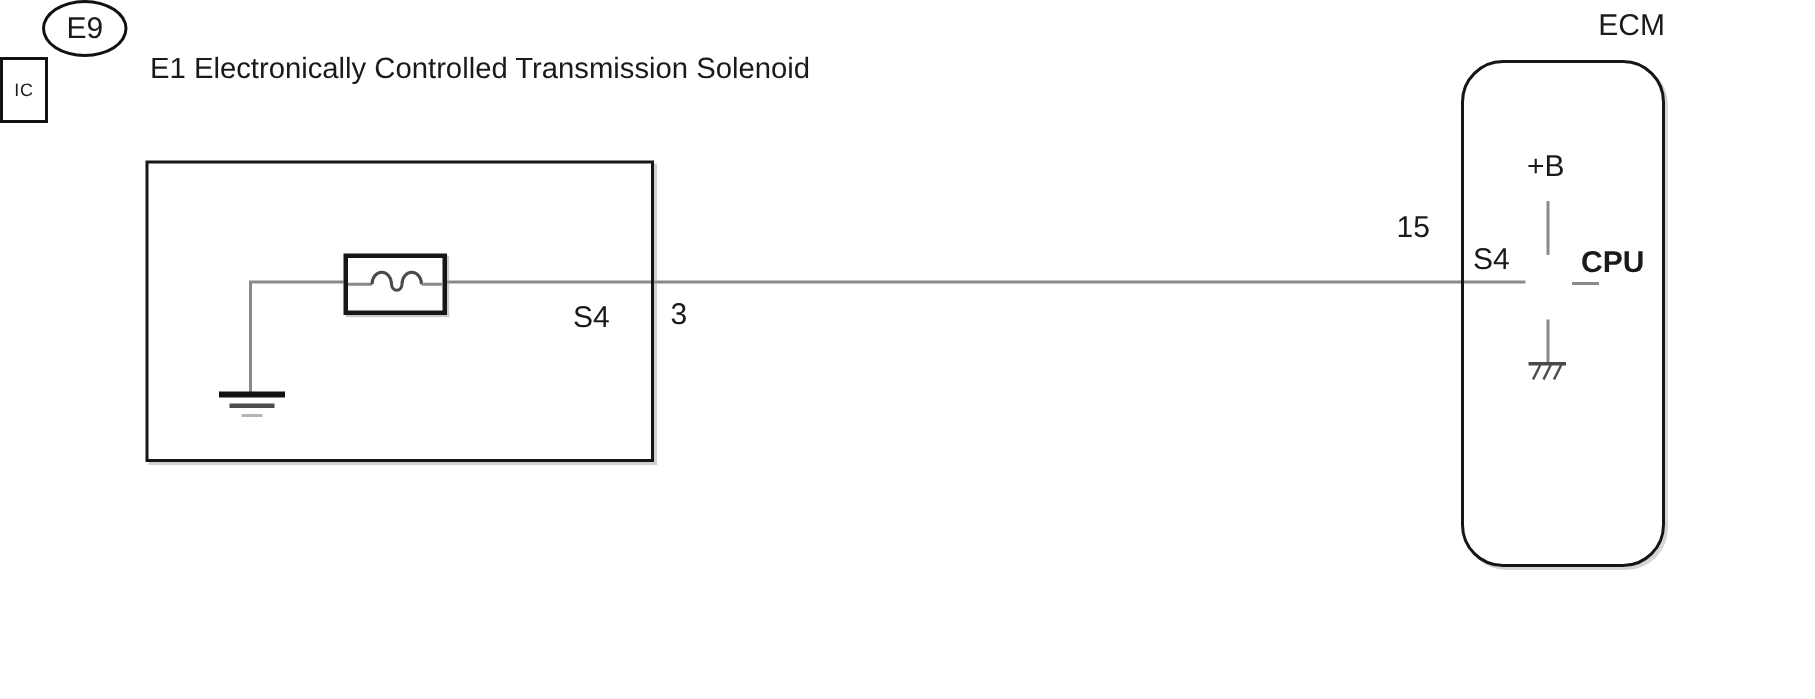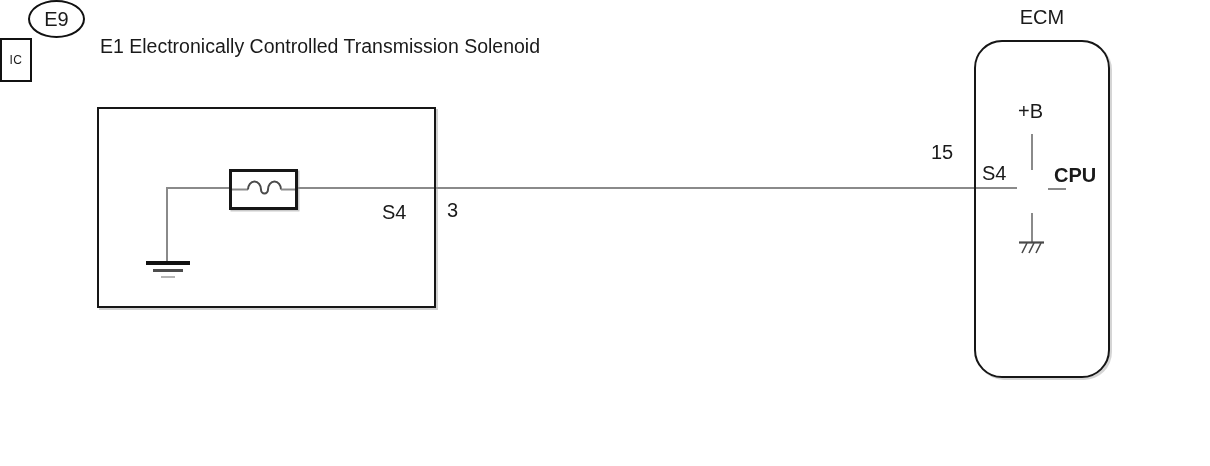--- a/index.html
+++ b/index.html
@@ -57,21 +57,21 @@
     display: flex; align-items: center; justify-content: center;
     font-size: 20px;
     margin-left: 28px;
   }
   
   #ecm-box {
     left: 974px; top: 40px; width: 136px; height: 338px;
     border-width: 2.5px; border-radius: 28px;
     box-shadow: 2px 2px 0 rgba(150,150,150,0.4);
   }
-  #lbl-ecm { left: 974px; top: 6px; width: 136px; text-align: center; }
+  #lbl-ecm { left: 974px; top: 6px; width: 136px; text-align: right; }
   #lbl-plusb { left: 1018px; top: 100px; }
   #pwr-line  { left: 1031px; top: 134px; width: 2px; height: 36px; }
   #ic-box {
     left: 1016px; top: 169px; width: 32px; height: 44px;
     box-sizing: border-box; border: 2.5px solid #111; background: #ffffff;
     display: flex; align-items: center; justify-content: center;
     font-size: 12px; letter-spacing: 0.5px;
   }
   #lbl-s4-ecm { left: 982px; top: 162px; }
   #lbl-cpu    { left: 1054px; top: 164px; font-weight: bold; }

